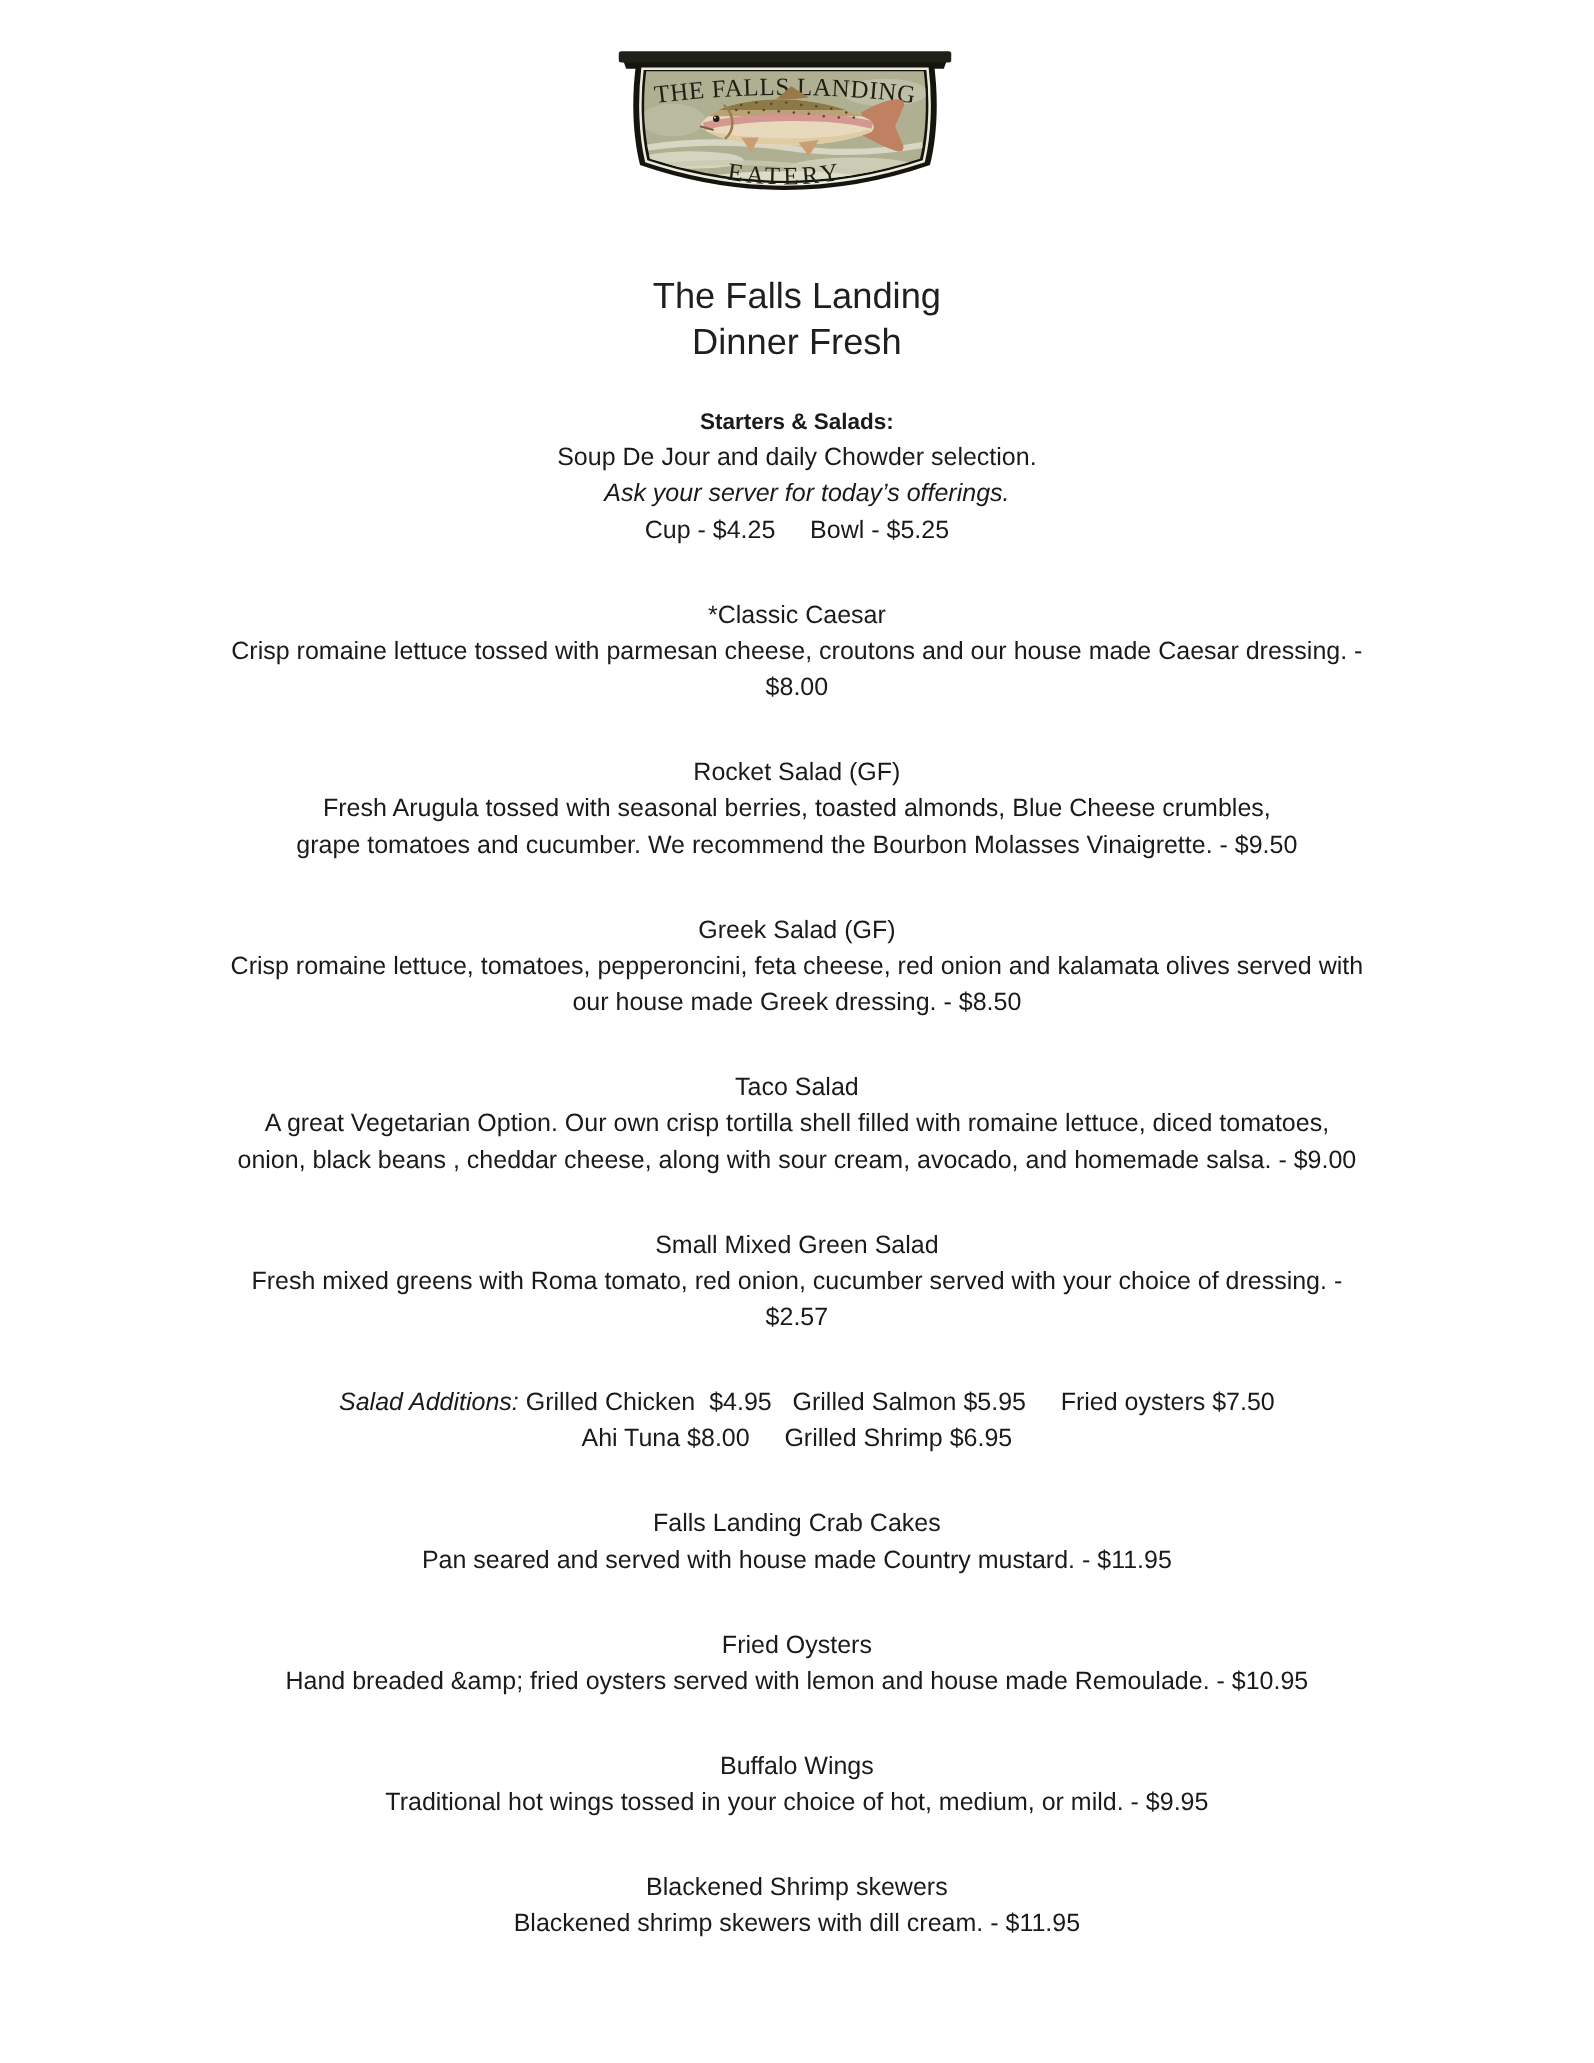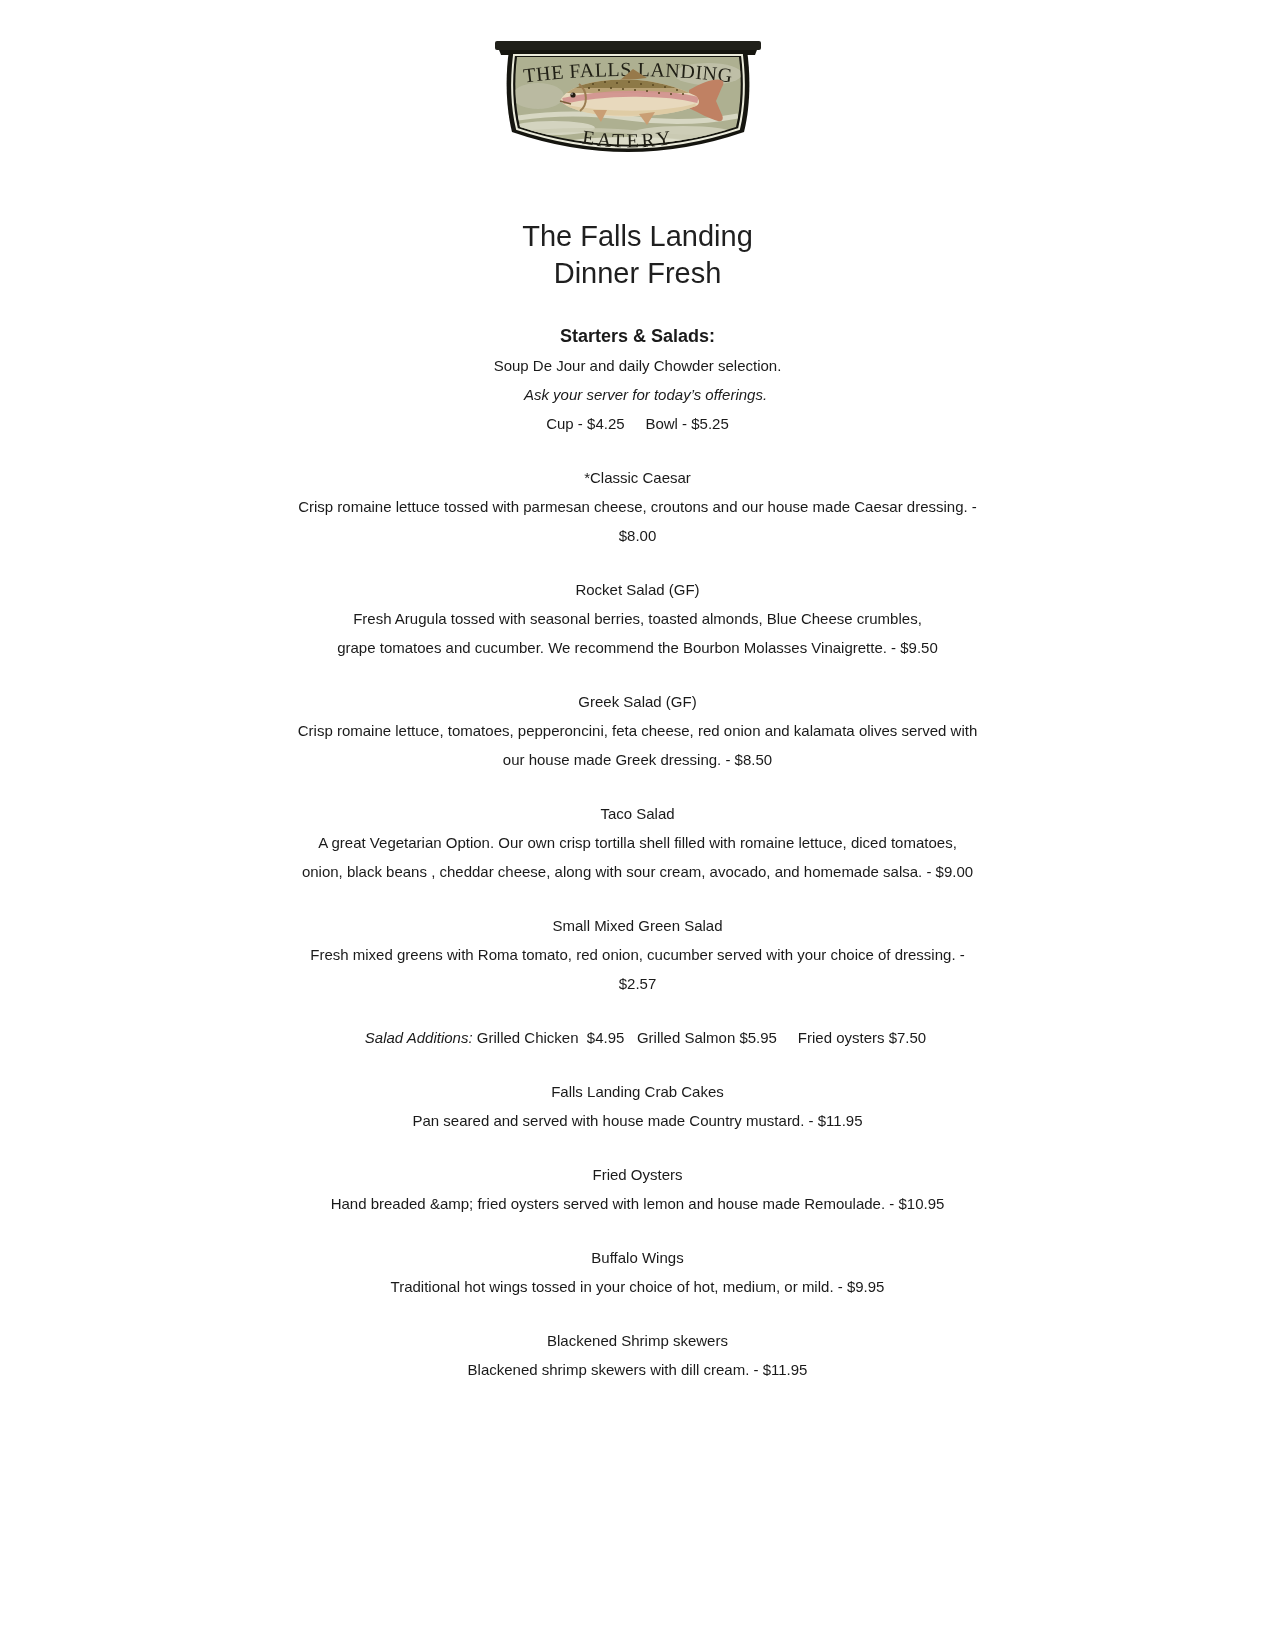--- a/index.html
+++ b/index.html
@@ -4,24 +4,24 @@
 <style>
   html,body{margin:0;padding:0;}
   body{
     width:1275px;height:1650px;overflow:hidden;background:#ffffff;
     font-family:"Liberation Sans",sans-serif;color:#1a1a1a;
     -webkit-font-smoothing:antialiased;
   }
   .logo-wrap{width:270px;margin:38px auto 0;transform:translateX(-10px);}
   .title{margin-top:44px;text-align:center;font-size:29px;line-height:37px;color:#1f1f1f;}
   .menu{margin-top:30px;}
-  .line{text-align:center;white-space:pre;font-size:15px;line-height:29px;}
+  .line{text-align:center;white-space:pre;font-size:20px;line-height:29px;}
   .section-heading{font-weight:bold;font-size:18px;}
   .italic{font-style:italic;padding-left:16px;}
-  .block{margin-top:25px;}
+  .block{margin-top:39px;}
 </style>
 </head>
 <body>
 
 <div>
 
   <div class="logo-wrap">
     <svg viewBox="0 0 270 132" width="270" height="132">
       <defs>
         <path id="panel" d="M24,19 L246,19 C249,42 248,68 243,89 Q135,124 27,89 C22,68 21,42 24,19 Z"></path>
@@ -141,20 +141,21 @@
     </div>
 
     <div class="block">
       <div class="line">Small Mixed Green Salad</div>
       <div class="line">Fresh mixed greens with Roma tomato, red onion, cucumber served with your choice of dressing. -</div>
       <div class="line">$2.57</div>
     </div>
 
     <div class="block">
       <div class="line"><span class="italic">Salad Additions:</span><span> Grilled Chicken  $4.95   Grilled Salmon $5.95     Fried oysters $7.50</span></div>
+      <div class="line">Ahi Tuna $8.00     Grilled Shrimp $6.95</div>
     </div>
 
     <div class="block">
       <div class="line">Falls Landing Crab Cakes</div>
       <div class="line">Pan seared and served with house made Country mustard. - $11.95</div>
     </div>
 
     <div class="block">
       <div class="line">Fried Oysters</div>
       <div class="line">Hand breaded &amp;amp; fried oysters served with lemon and house made Remoulade. - $10.95</div>

